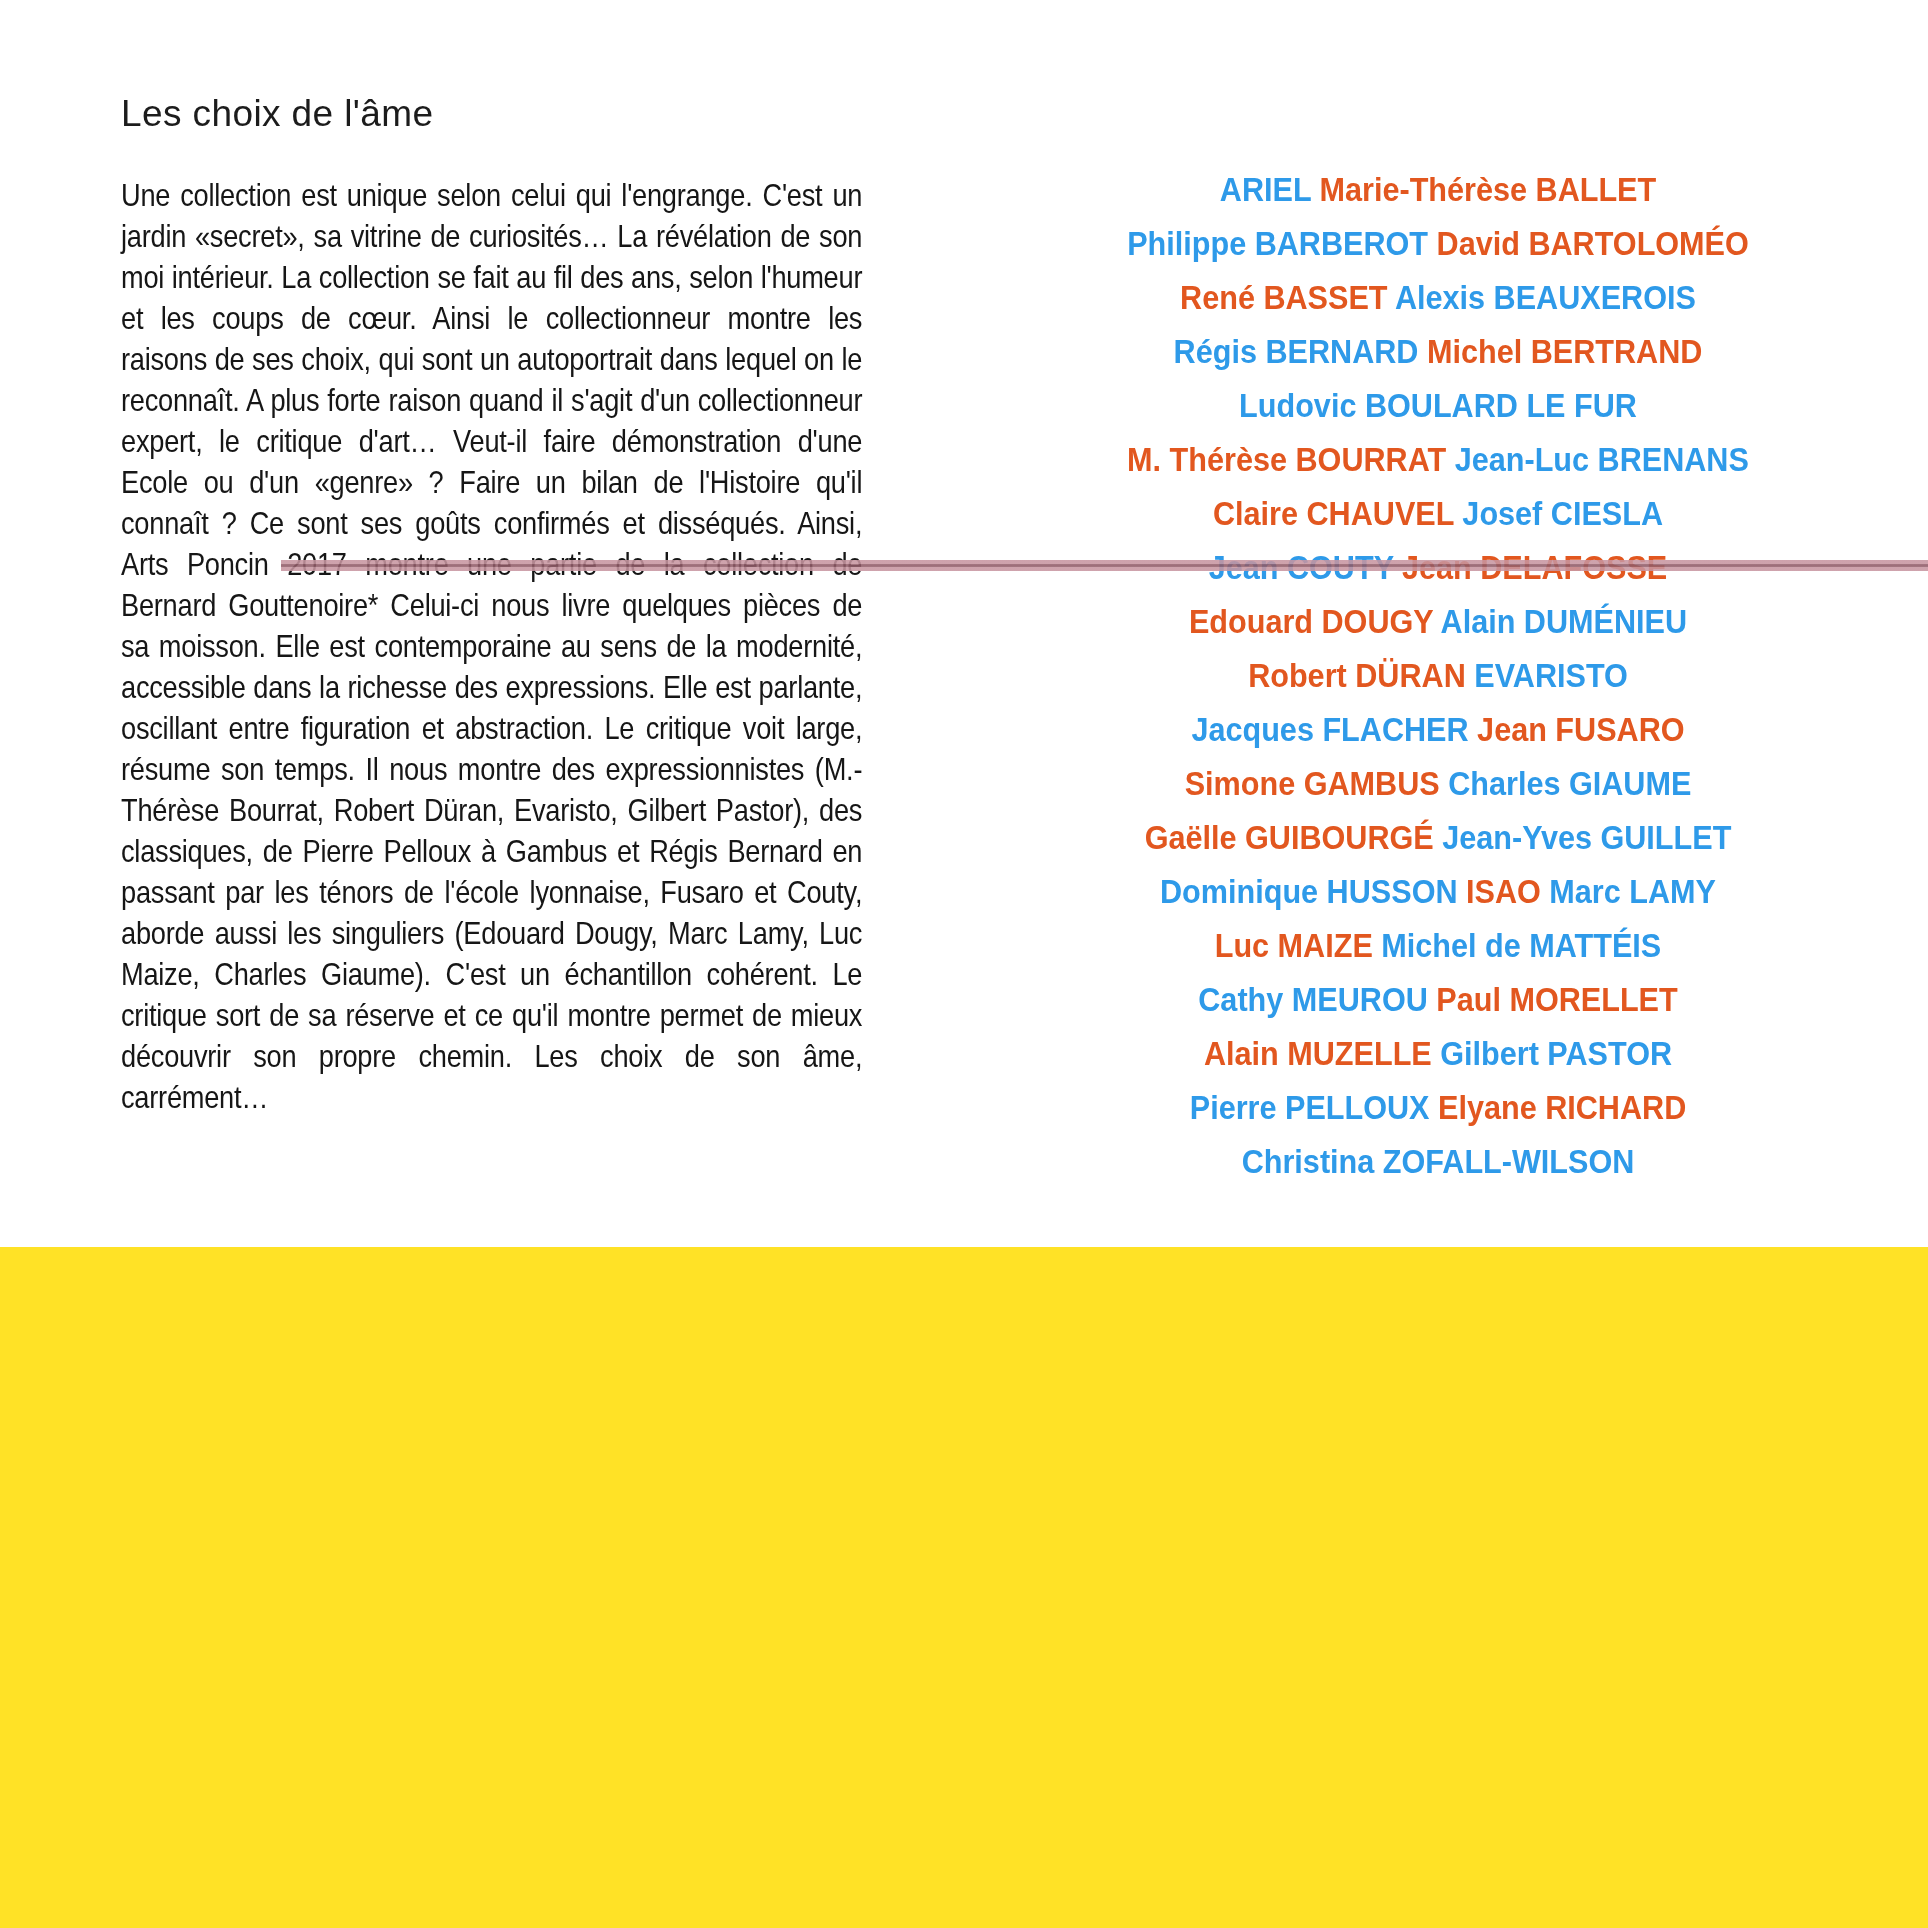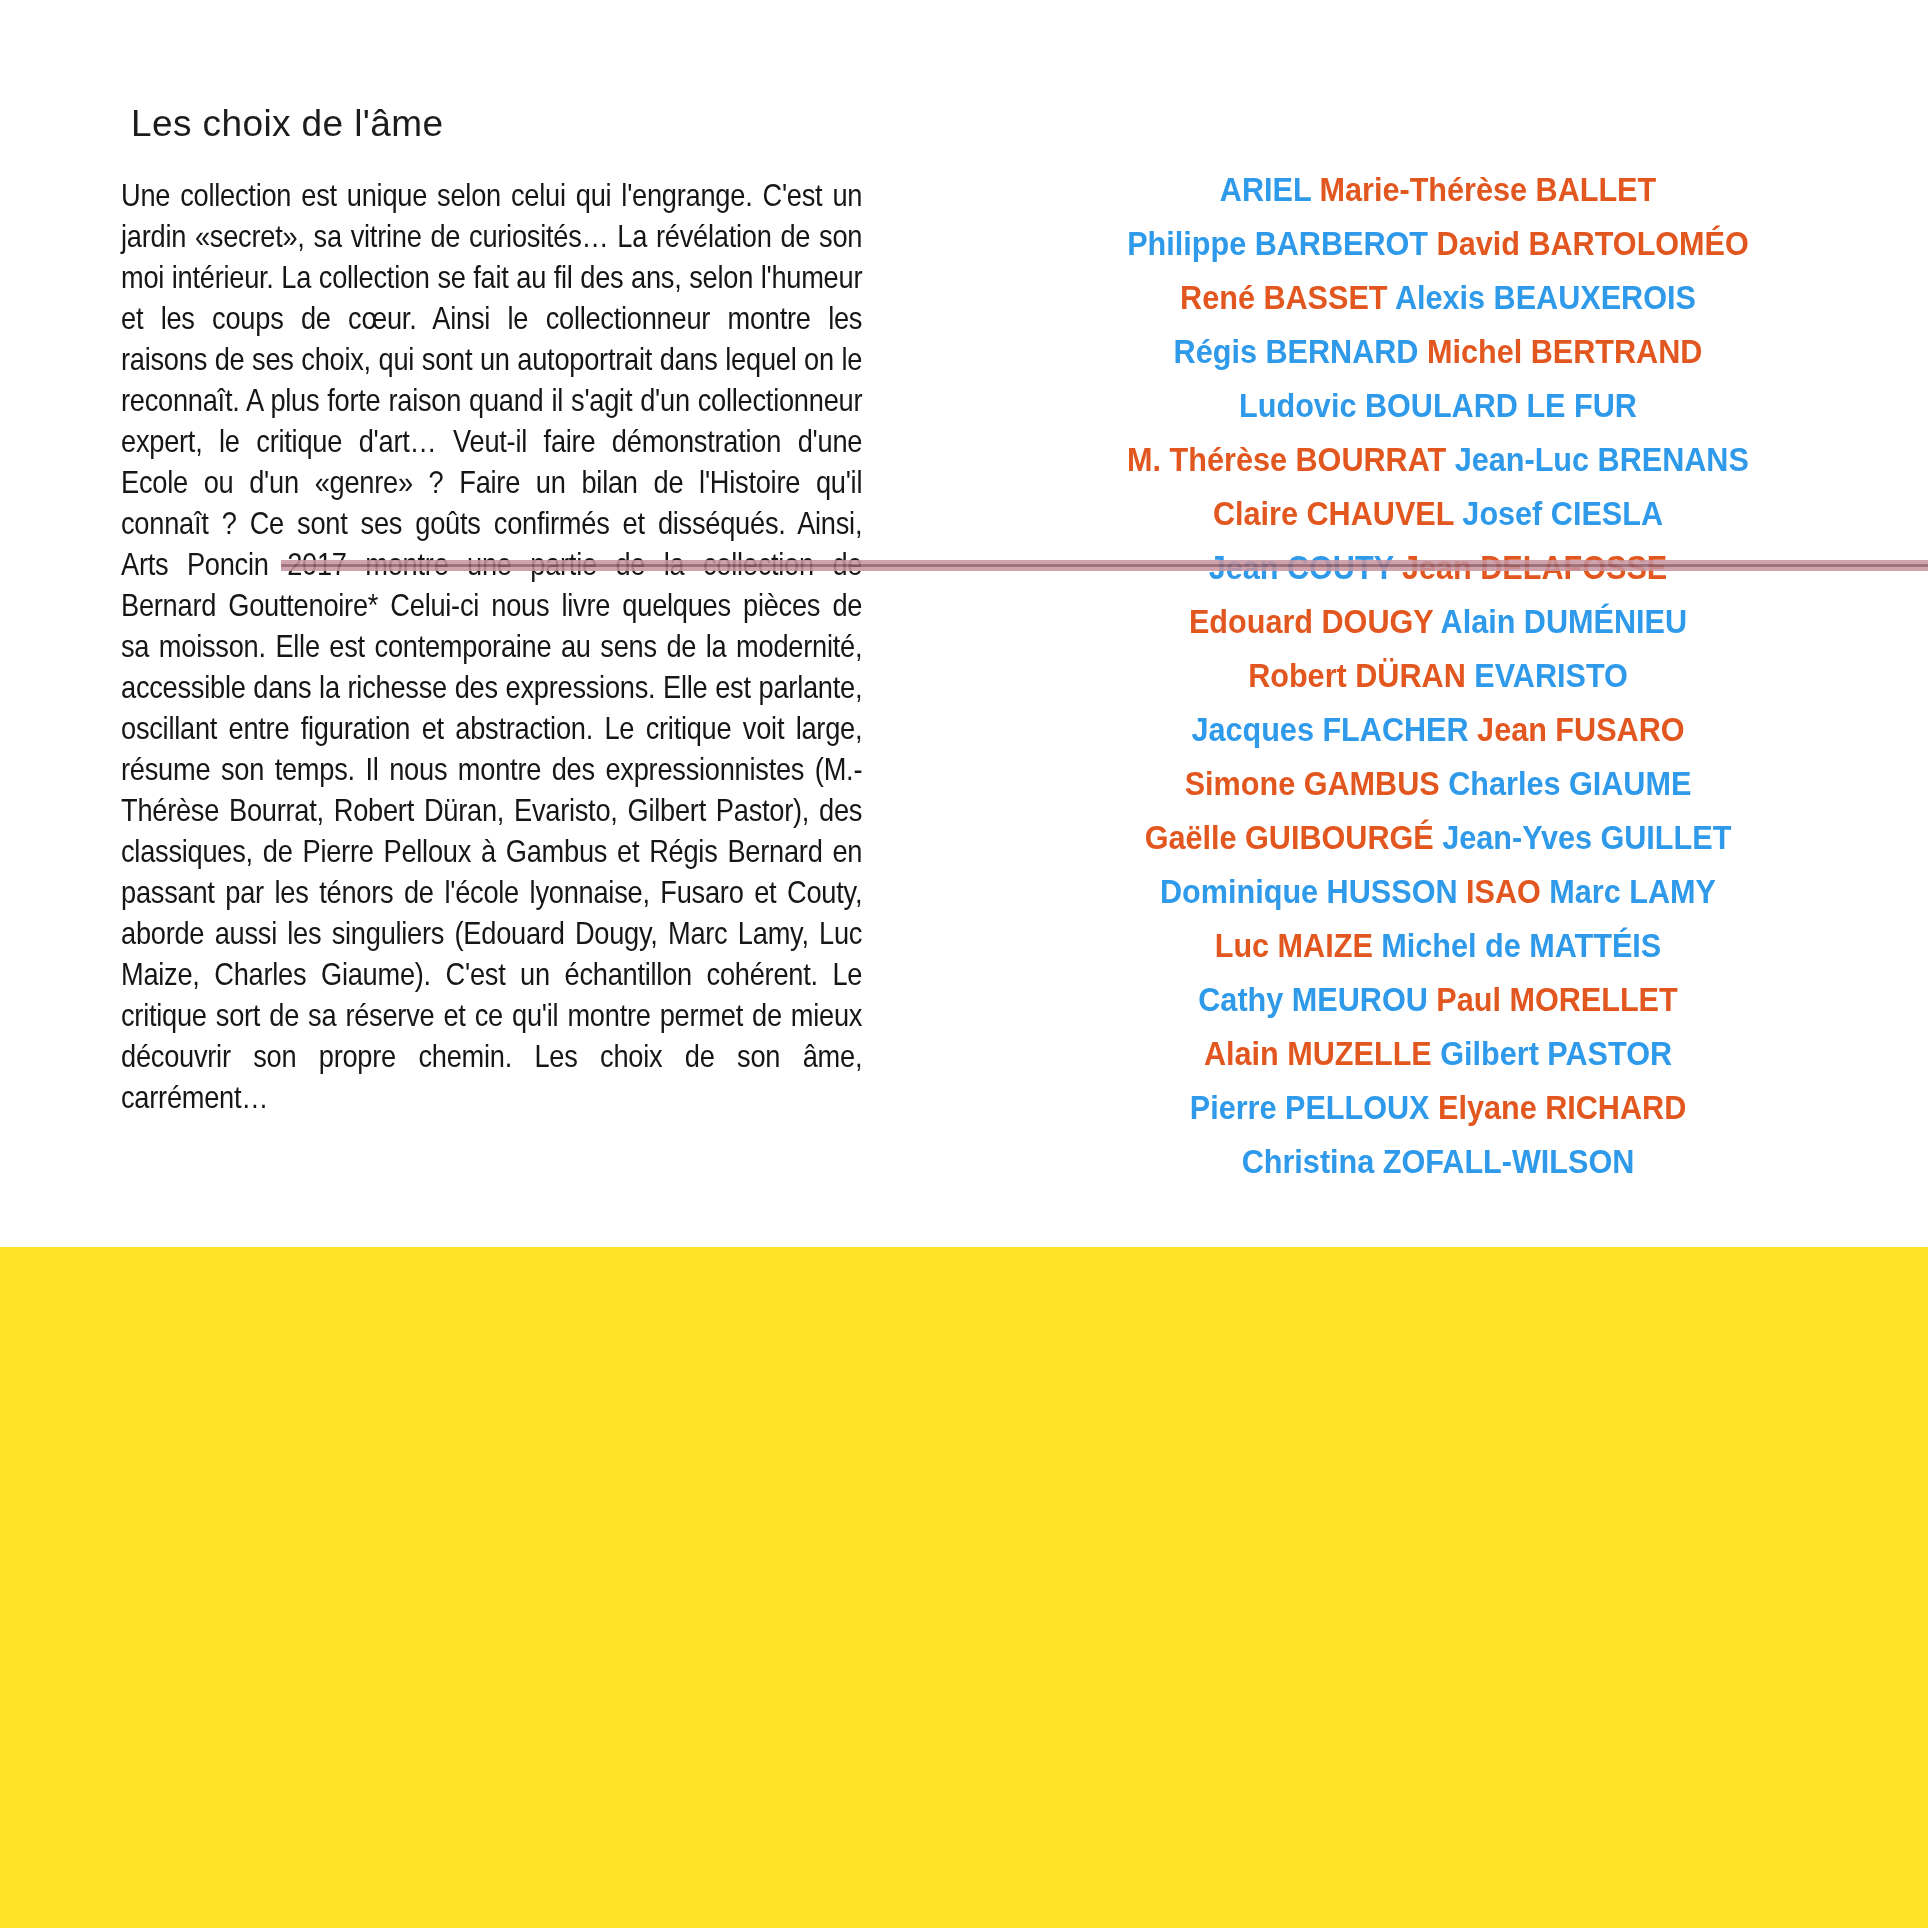--- a/index.html
+++ b/index.html
@@ -5,21 +5,21 @@
   html,body{margin:0;padding:0;background:#ffffff;}
   .page{
     position:relative;
     width:1929px;height:1929px;
     background:#ffffff;
     font-family:"Liberation Sans", sans-serif;
     overflow:hidden;
   }
   
   .title{
-    position:absolute;left:121px;top:93px;margin:10px;
+    position:absolute;left:121px;top:93px;margin:0;
     font-size:37px;font-weight:400;color:#1c1c1c;letter-spacing:0.4px;
   }
   .para{
     position:absolute;left:121px;top:175px;width:871px;
     transform:scaleX(.851);transform-origin:left top;
     font-size:32px;line-height:41px;letter-spacing:-0.3px;
     text-align:justify;color:var(--ink);
   }
   .names{
     position:absolute;left:948px;top:162px;width:980px;

